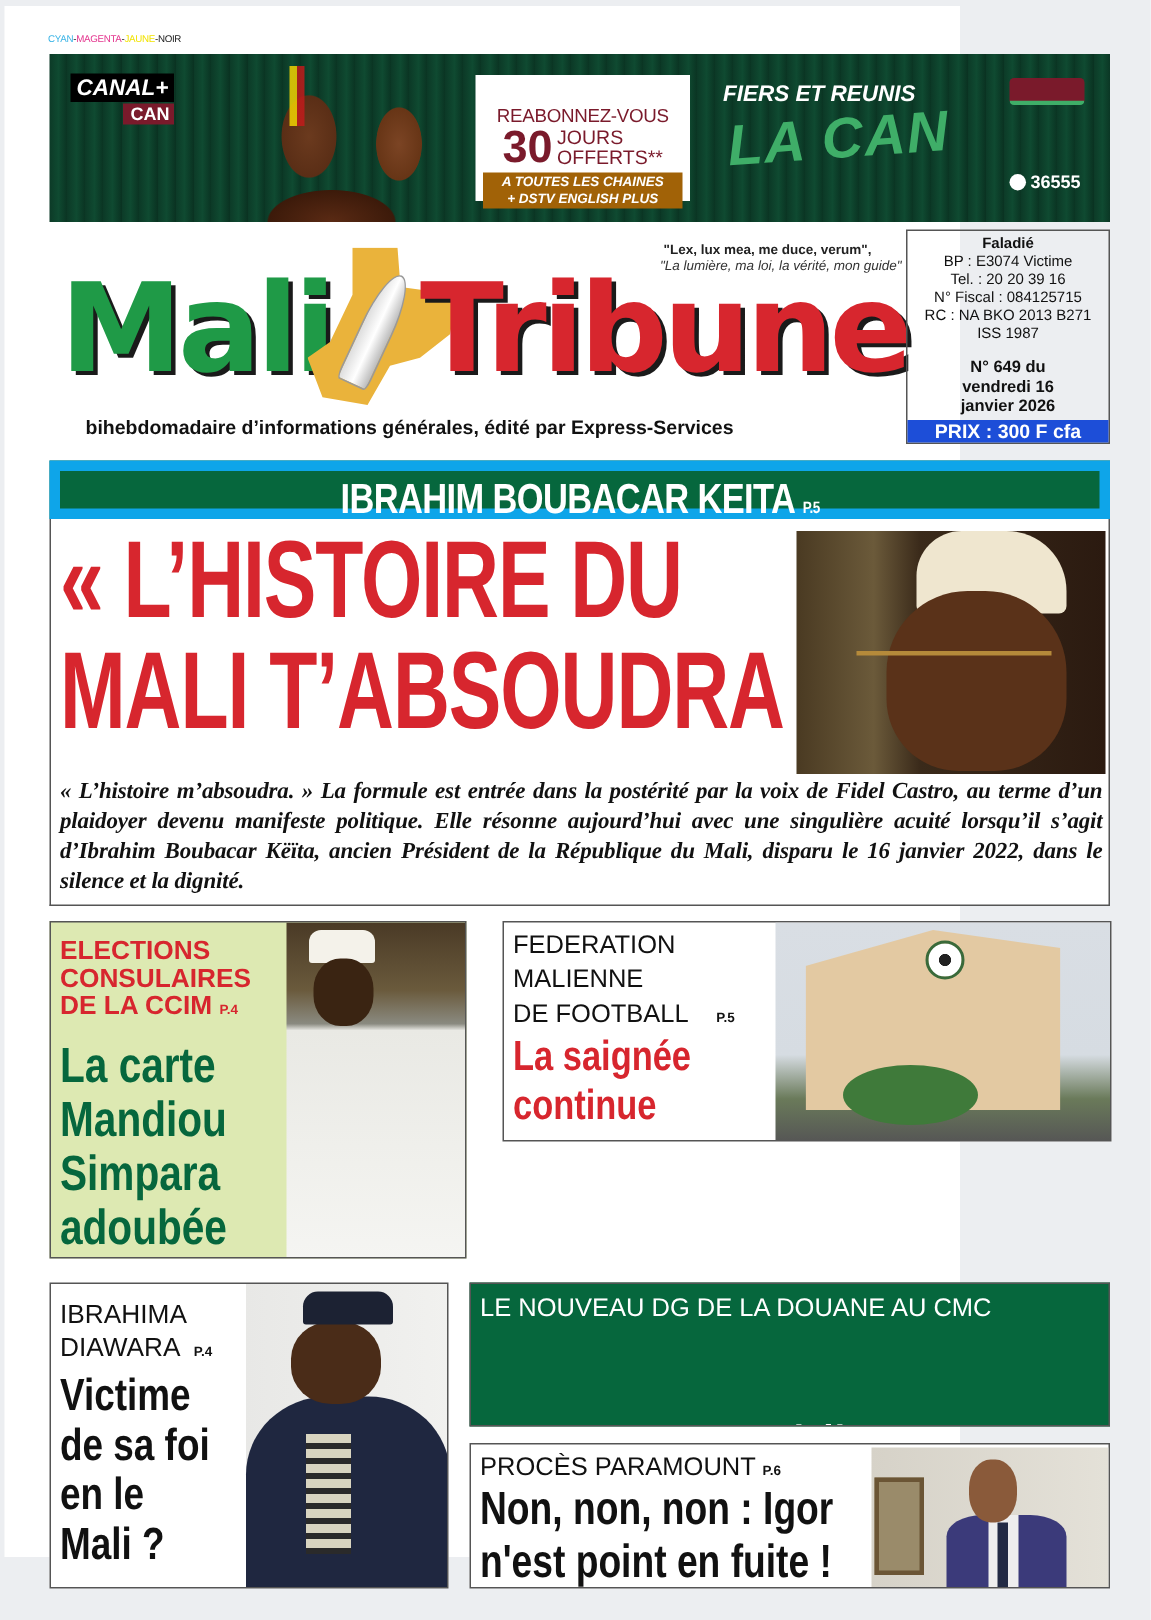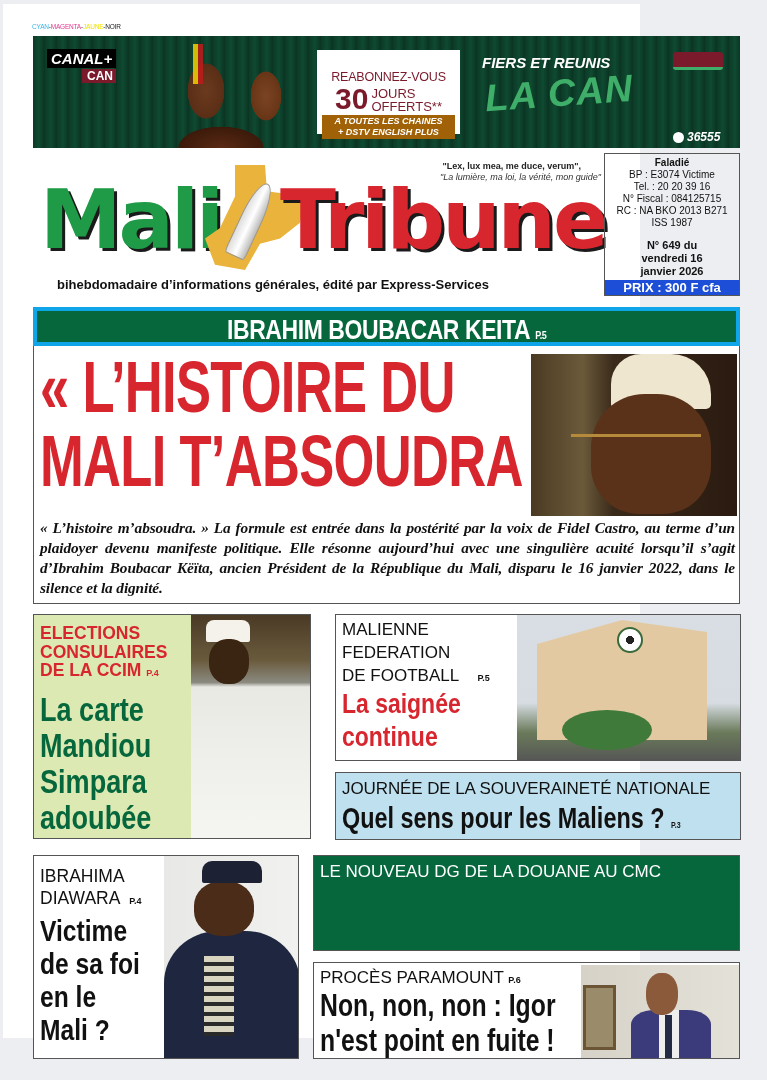--- a/index.html
+++ b/index.html
@@ -26,49 +26,49 @@
     background: radial-gradient(ellipse 30px 45px at 65px 55px, #6b3a1e 0, #5a2e16 60%, transparent 62%),
                 radial-gradient(ellipse 25px 40px at 125px 60px, #7b4424 0, #673516 60%, transparent 62%),
                 radial-gradient(ellipse 60px 30px at 80px 112px, #5a2a14 0, #3c1a0a 70%, transparent 72%);
   }
   .ad-flag { position: absolute; left: 160px; top: 8px; width: 10px; height: 40px; background: linear-gradient(90deg, #f1d100 50%, #c01b1b 50%); opacity: .85; }
   .ad-promo {
     position: absolute; left: 284px; top: 14px; width: 143px; height: 84px; background: #fff;
     text-align: center; color: #7a1a2b;
   }
   .ad-promo .l1 { font-size: 12.5px; margin-top: 20px; letter-spacing: -0.2px; }
-  .ad-promo .row { display: flex; align-items: flex-end; justify-content: center; gap: 3px; margin-top: 1px; }
+  .ad-promo .row { display: flex; align-items: flex-start; justify-content: center; gap: 3px; margin-top: 1px; }
   .ad-promo .n30 { font-size: 30px; font-weight: bold; line-height: 28px; }
   .ad-promo .jo { font-size: 13px; font-weight: normal; line-height: 13px; text-align: left; }
   .ad-promo .band { background: #a16207; color: #fff; font-size: 9px; font-weight: bold; font-style: italic; line-height: 11px; margin: 2px 5px 0; padding: 1px 0; }
   .ad-fiers { position: absolute; left: 449px; top: 18px; color: #fff; font-weight: bold; font-style: italic; font-size: 15px; }
   .ad-lacan { position: absolute; left: 452px; top: 36px; color: #3fae68; font-weight: bold; font-style: italic; font-size: 38px; letter-spacing: 1px; transform: rotate(-4deg); }
   .ad-badge { position: absolute; left: 640px; top: 16px; width: 50px; height: 18px; background: #7a1a2b; border-radius: 3px; border-bottom: 3px solid #3fae68; }
-  .ad-phone { position: absolute; left: 640px; top: 94px; color: #fff; font-weight: bold; font-size: 12px; display: flex; align-items: center; gap: 3px; font-style: italic; }
+  .ad-phone { position: absolute; left: 640px; top: 78px; color: #fff; font-weight: bold; font-size: 12px; display: flex; align-items: center; gap: 3px; }
   .ad-phone .ph { width: 11px; height: 11px; border-radius: 50%; background: #fff; display: inline-block; }
 
   
   .logo { position: absolute; left: 37px; top: 156px; width: 562px; height: 114px; }
   .logo .mali { position: absolute; left: 0; top: 10px; font-family: "DejaVu Sans", sans-serif; font-weight: bold; font-size: 82px; color: #1f9a47; letter-spacing: -3px; text-shadow: 3px 3px 0 #1a1a1a; line-height: 100px; }
   .logo .map { position: absolute; left: 165px; top: 5px; width: 100px; height: 105px;
     background: #eab33b; clip-path: polygon(30% 0, 60% 0, 62% 25%, 100% 30%, 95% 55%, 75% 70%, 55% 75%, 40% 100%, 10% 95%, 0 70%, 15% 60%, 30% 30%); }
   .logo .quill { position: absolute; left: 200px; top: 20px; width: 22px; height: 80px; background: linear-gradient(90deg, #ddd, #fff, #bbb); border-radius: 50% 50% 10% 10%; transform: rotate(25deg); border: 1px solid #999; }
   .logo .tribune { position: absolute; left: 240px; top: 10px; font-family: "DejaVu Sans", sans-serif; font-weight: bold; font-size: 82px; color: #d7262e; letter-spacing: -3px; text-shadow: 3px 3px 0 #1a1a1a; line-height: 100px; }
   .motto { position: absolute; left: 388px; top: 157px; font-size: 9px; text-align: right; width: 210px; line-height: 11px; }
   .motto .m1 { font-weight: bold; color: #222; padding-right: 20px; }
   .motto .m2 { font-style: italic; color: #333; }
   .tagline { position: absolute; left: 54px; top: 273px; font-size: 13px; font-weight: bold; color: #111; }
 
   .infobox { position: absolute; left: 601px; top: 149px; width: 136px; height: 143px; border: 1px solid #555; text-align: center; font-size: 10px; color: #111; line-height: 12px; }
   .infobox .b { font-weight: bold; }
   .infobox .issue { font-weight: bold; font-size: 11px; line-height: 13px; margin-top: 10px; }
   .infobox .prix { position: absolute; left: 0; bottom: 0; width: 100%; background: #1d4ed8; color: #fff; font-weight: bold; font-size: 13px; line-height: 15px; }
 
   
-  .top-bar { position: absolute; left: 30px; top: 303px; width: 707px; height: 39px; background: #06673d; color: #fff; text-align: center; border: 4px solid #0ea5e9; }
+  .top-bar { position: absolute; left: 30px; top: 303px; width: 707px; height: 39px; background: #06673d; color: #fff; text-align: center; border: 7px solid #0ea5e9; }
   .top-bar .t { font-family: "Liberation Sans", sans-serif; font-weight: bold; font-size: 28px; line-height: 38px; letter-spacing: -0.5px; transform: scaleX(0.82); display: inline-block; }
   .top-bar .p { font-size: 11px; }
   .main-box { position: absolute; left: 30px; top: 342px; width: 707px; height: 258px; border: 1px solid #555; border-top: none; background: #fff; }
   .main-head { position: absolute; left: 6px; top: 4px; color: #d7262e; font-weight: bold; font-size: 73px; line-height: 74px; transform: scaleX(0.72); transform-origin: left top; white-space: nowrap; letter-spacing: -1px; }
   .main-photo { position: absolute; left: 497px; top: 8px; width: 206px; height: 162px;
     background: linear-gradient(90deg, #4a3a22 0, #6b5a3a 25%, #3a2a1a 40%, #2b1a10 100%); overflow: hidden; }
   .main-photo .cap { position: absolute; left: 80px; top: 0; width: 100px; height: 55px; background: #efe6cf; border-radius: 30px 40px 5px 5px; }
   .main-photo .face { position: absolute; left: 60px; top: 40px; width: 120px; height: 120px; background: #5a3219; border-radius: 45% 45% 40% 40%; }
   .main-photo .glasses { position: absolute; left: 40px; top: 80px; width: 130px; height: 10px; border-top: 3px solid #b58a3a; }
   .main-text { position: absolute; left: 6px; top: 172px; width: 695px; font-family: "Liberation Serif", serif; font-style: italic; font-weight: bold; font-size: 15.3px; line-height: 20px; color: #111; text-align: justify; letter-spacing: -0.1px; }
@@ -208,39 +208,35 @@
       <div>adoubée</div>
     </div>
     <div class="photo">
         <div class="cap"></div>
         <div class="face"></div>
       </div>
   </div>
 
   <div class="box fmf">
     <div class="k">
+      <div>FEDERATION</div>
       <div>MALIENNE</div>
-      <div>FEDERATION</div>
       <div><span>DE FOOTBALL</span> &nbsp;&nbsp;&nbsp;<span class="pg">P.5</span></div>
     </div>
     <div class="h">
       <div>La saignée</div>
       <div>continue</div>
     </div>
     <div class="photo">
         <div class="bld"></div>
         <div class="ball"></div>
         <div class="tree"></div>
       </div>
   </div>
 
-  <div class="box sov">
-    <div class="k">JOURNÉE DE LA SOUVERAINETÉ NATIONALE</div>
-    <div class="h"><span>Quel sens pour les Maliens ?</span> <span class="pg">P.3</span></div>
-  </div>
 
   <div class="box diawara">
     <div class="k">
       <div>IBRAHIMA</div>
       <div><span>DIAWARA</span> &nbsp;<span class="pg">P.4</span></div>
     </div>
     <div class="h">
       <div>Victime</div>
       <div>de sa foi</div>
       <div>en le</div>

